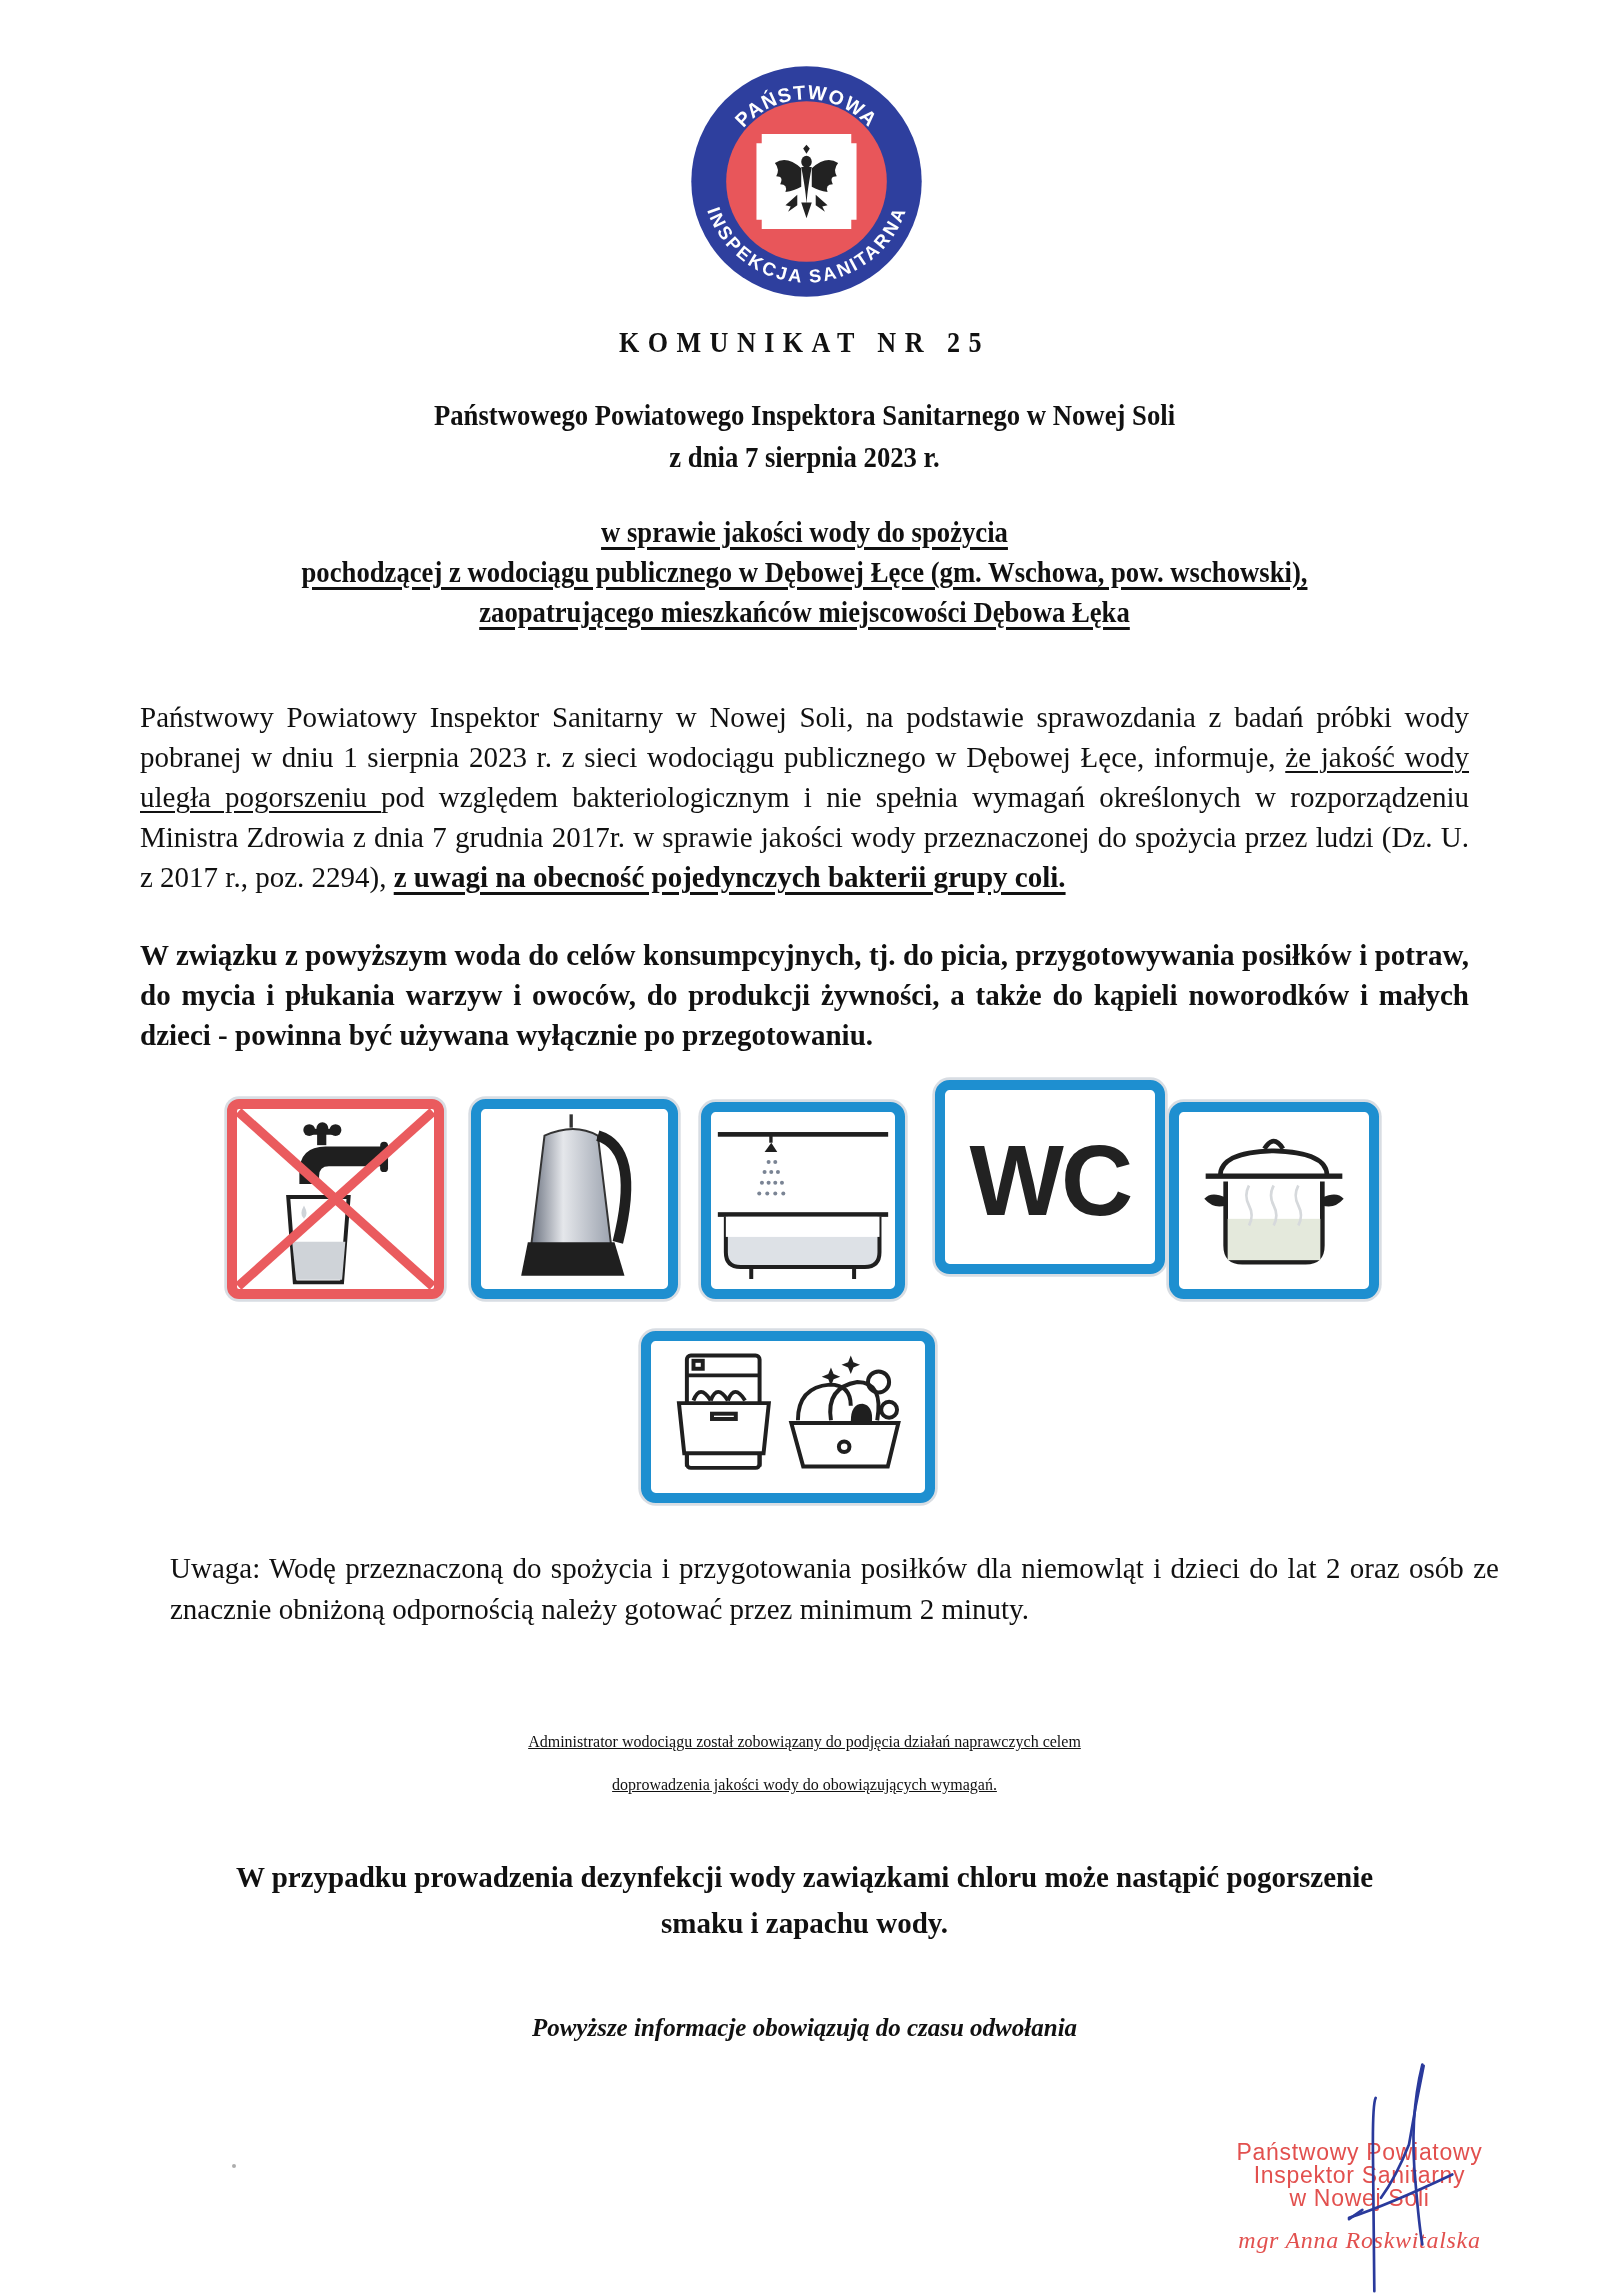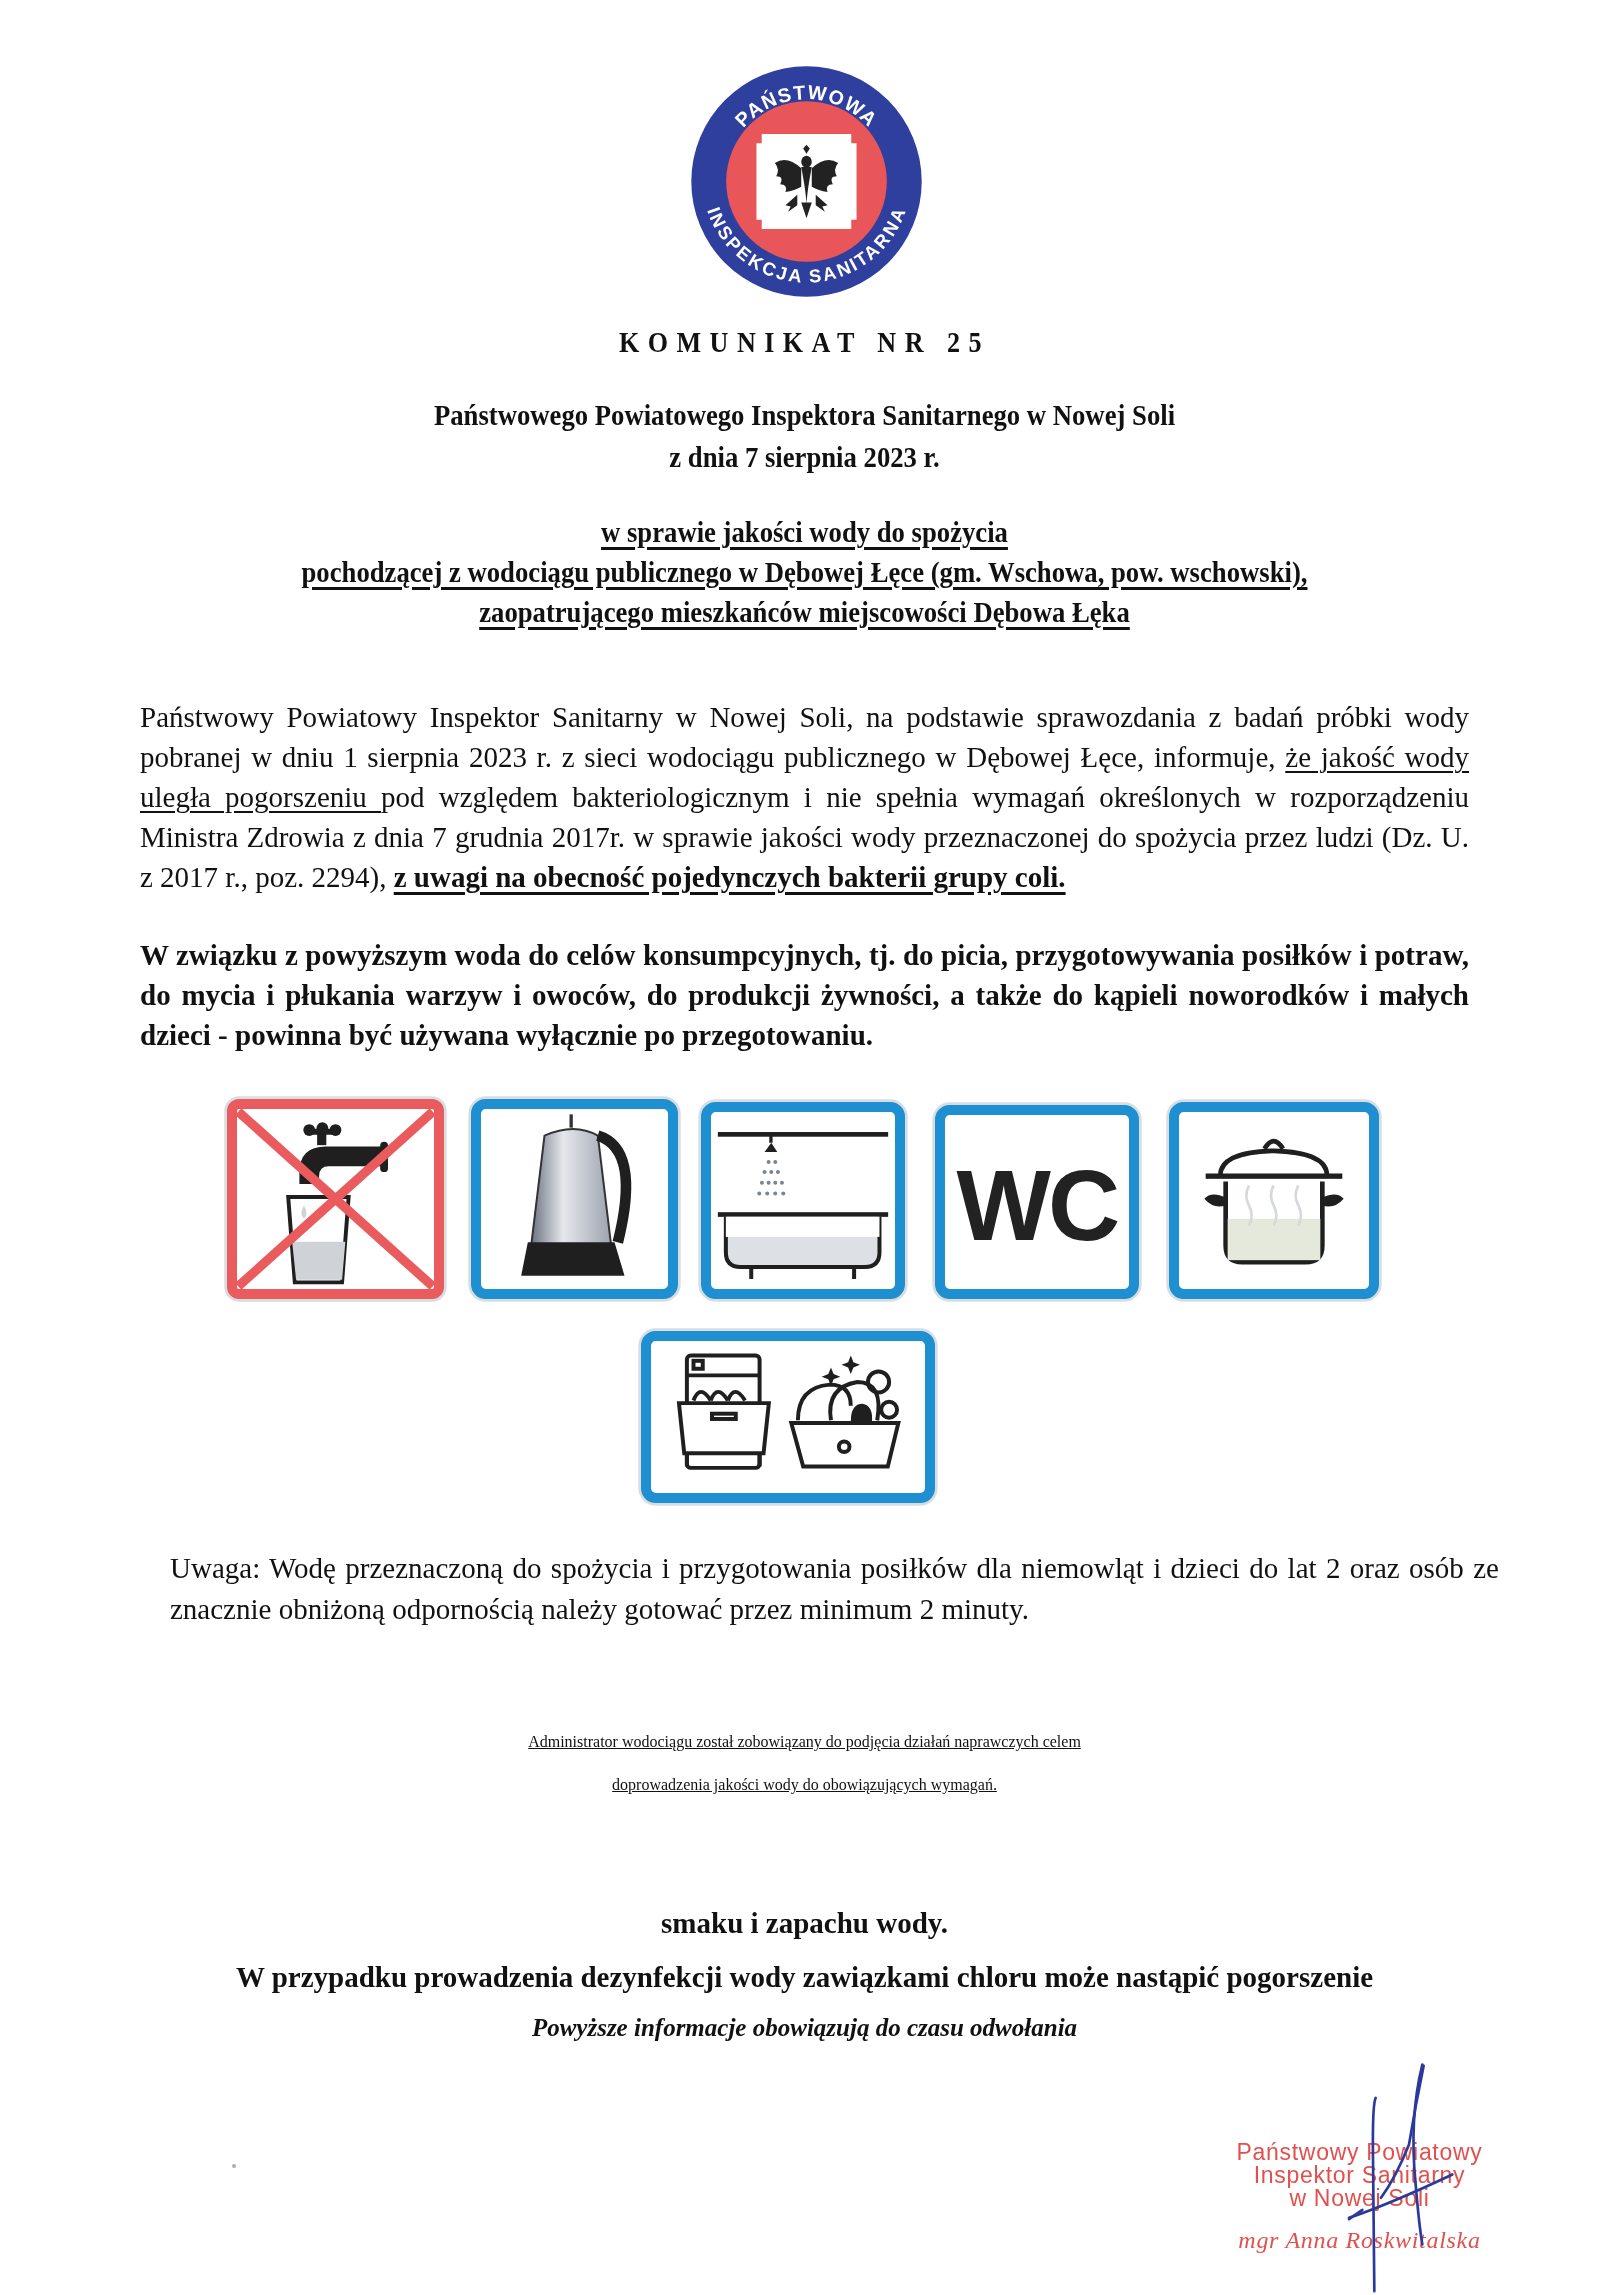--- a/index.html
+++ b/index.html
@@ -139,21 +139,21 @@
         <circle cx="108" cy="122" r="3"></circle>
     </g>
     <rect x="10" y="150" width="255" height="7" fill="#1f1f1f"></rect>
     <path d="M22 157 L22 210 Q22 232 44 232 L230 232 Q252 232 252 210 L252 157" fill="#dde1e6" stroke="#1f1f1f" stroke-width="6"></path>
     <rect x="22" y="157" width="230" height="30" fill="#fff"></rect>
     <line x1="60" y1="232" x2="60" y2="250" stroke="#1f1f1f" stroke-width="6"></line>
     <line x1="214" y1="232" x2="214" y2="250" stroke="#1f1f1f" stroke-width="6"></line>
   </svg>
 </div>
 
-<div class="pict blue" style="left:935px; top:1105px; width:204px; height:194px;">
+<div class="pict blue" style="left:935px; top:1080px; width:230px; height:194px;">
   <div class="sans" style="position:absolute; left:0; right:0; top:33px; text-align:center; font-size:100px; font-weight:bold; color:#222; letter-spacing:-2.7px;">WC</div>
 </div>
 
 <div class="pict blue" style="left:1169px; top:1102px; width:210px; height:197px;">
   <svg viewBox="0 0 285 265">
     <path d="M128 55 Q142 32 156 55" fill="none" stroke="#1f1f1f" stroke-width="7"></path>
     <path d="M62 95 Q62 60 142 58 Q222 60 222 95" fill="none" stroke="#1f1f1f" stroke-width="7"></path>
     <rect x="40" y="92" width="205" height="8" fill="#1f1f1f"></rect>
     <path d="M70 104 L70 200 Q70 225 95 225 L190 225 Q215 225 215 200 L215 104" fill="none" stroke="#1f1f1f" stroke-width="7"></path>
     <rect x="73" y="160" width="139" height="62" fill="#e4e9dc"></rect>
@@ -191,21 +191,21 @@
     <path d="M270 40 l4 10 l10 4 l-10 4 l-4 10 l-4 -10 l-10 -4 l10 -4 z" fill="#1f1f1f"></path>
     <path d="M300 22 l4 10 l10 4 l-10 4 l-4 10 l-4 -10 l-10 -4 l10 -4 z" fill="#1f1f1f"></path>
   </svg>
 </div>
 
 <div class="abs uwaga" style="top:1548px">Uwaga: Wodę przeznaczoną do spożycia i przygotowania posiłków dla niemowląt i dzieci do lat 2 oraz osób ze znacznie obniżoną odpornością należy gotować przez minimum 2 minuty.</div>
 
 <div class="abs center admin" style="top:1720px">Administrator wodociągu został zobowiązany do podjęcia działań naprawczych celem</div>
 <div class="abs center admin" style="top:1763px">doprowadzenia jakości wody do obowiązujących wymagań.</div>
 
-<div class="abs center chlor" style="top:1955px">W przypadku prowadzenia dezynfekcji wody zawiązkami chloru może nastąpić pogorszenie</div>
+<div class="abs center chlor" style="top:1855px">W przypadku prowadzenia dezynfekcji wody zawiązkami chloru może nastąpić pogorszenie</div>
 <div class="abs center chlor" style="top:1901px">smaku i zapachu wody.</div>
 
 <div class="abs center italic-note" style="top:2014px">Powyższe informacje obowiązują do czasu odwołania</div>
 
 <div class="abs stamp">
   <span style="display:block">Państwowy Powiatowy</span>
   <span style="display:block">Inspektor Sanitarny</span>
   <span style="display:block">w Nowej Soli</span>
   <span class="name">mgr Anna Roskwitalska</span>
 </div>

